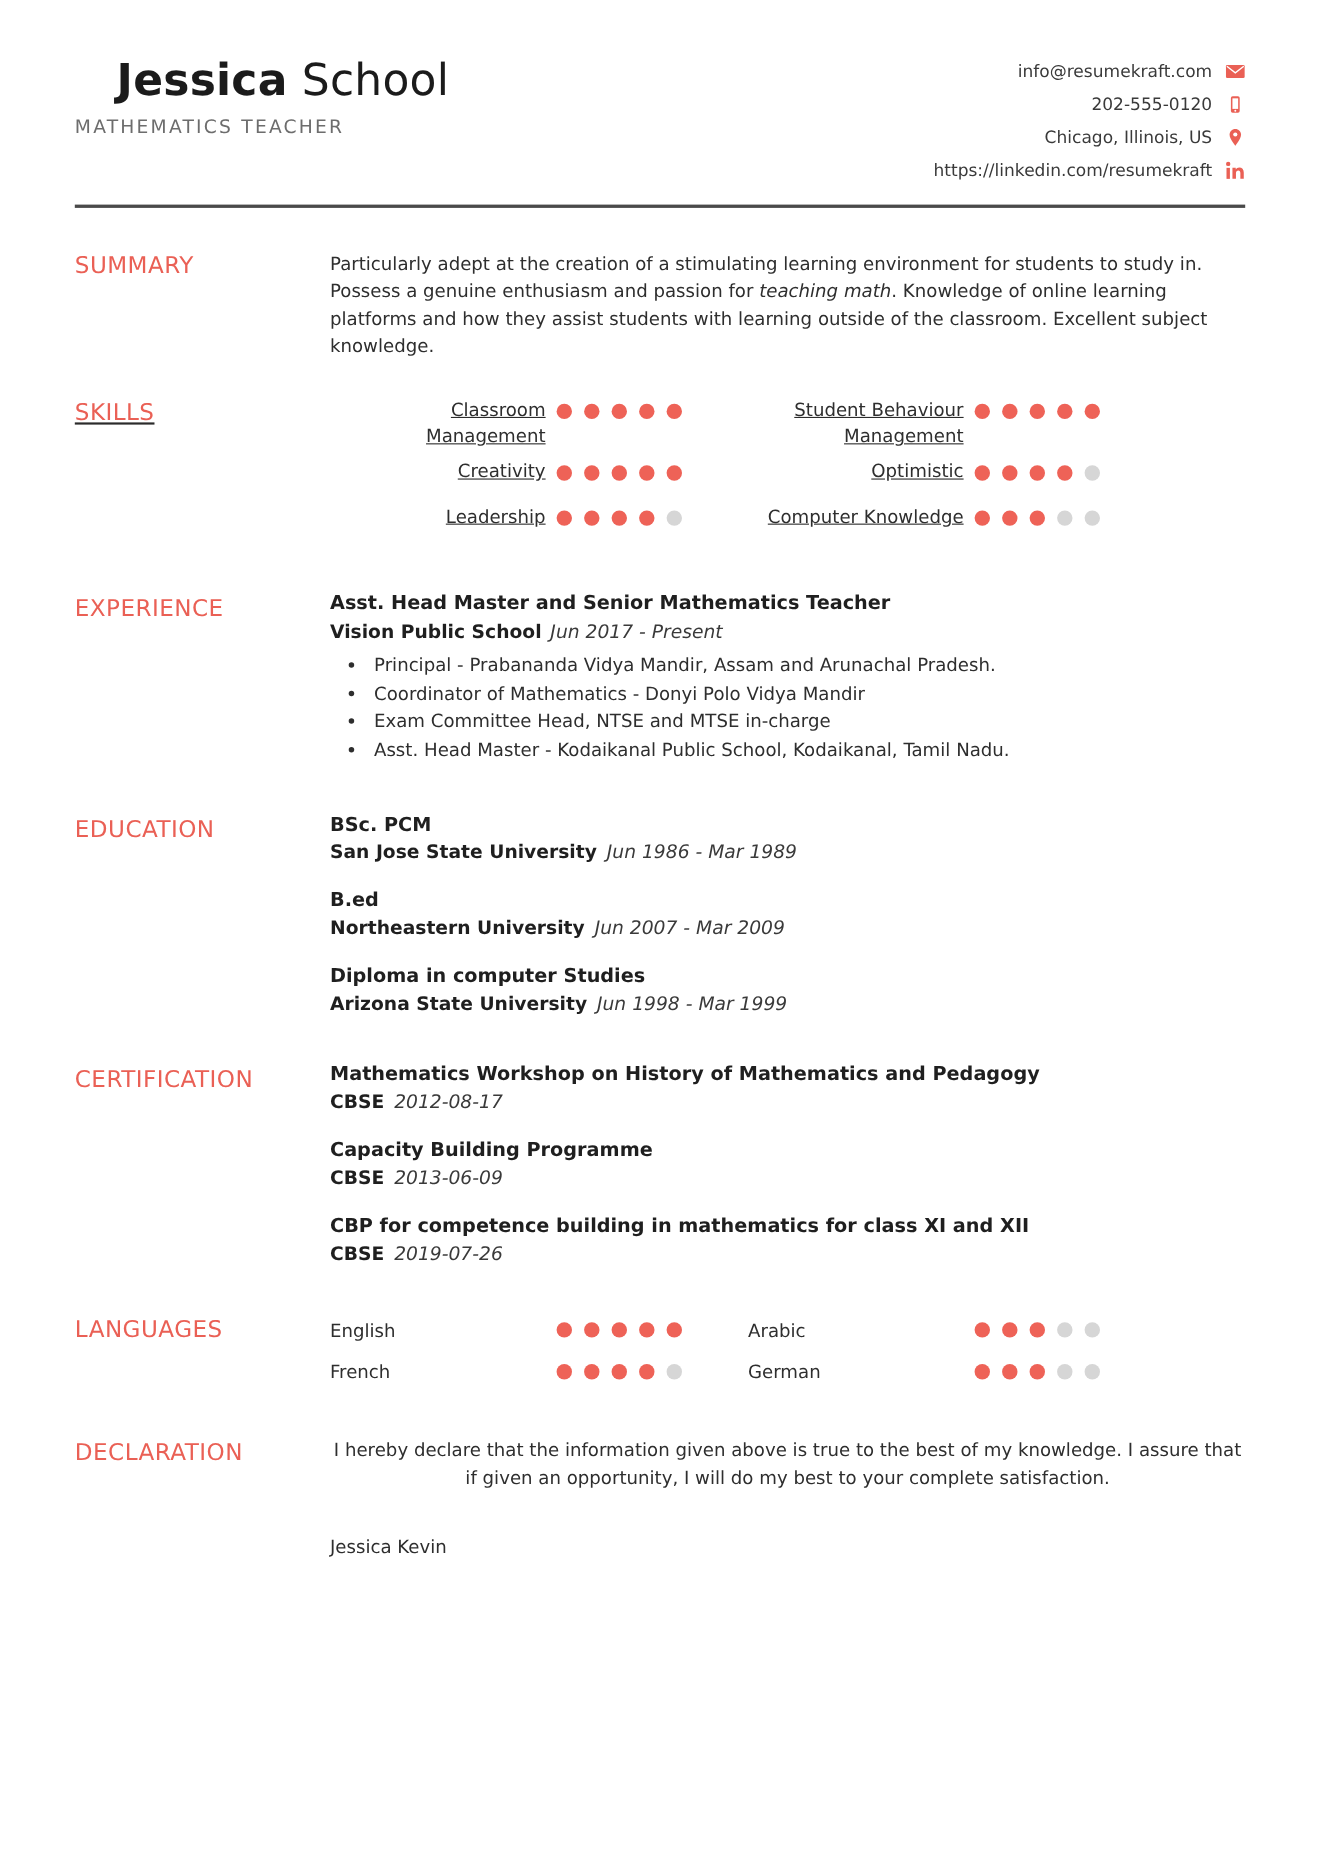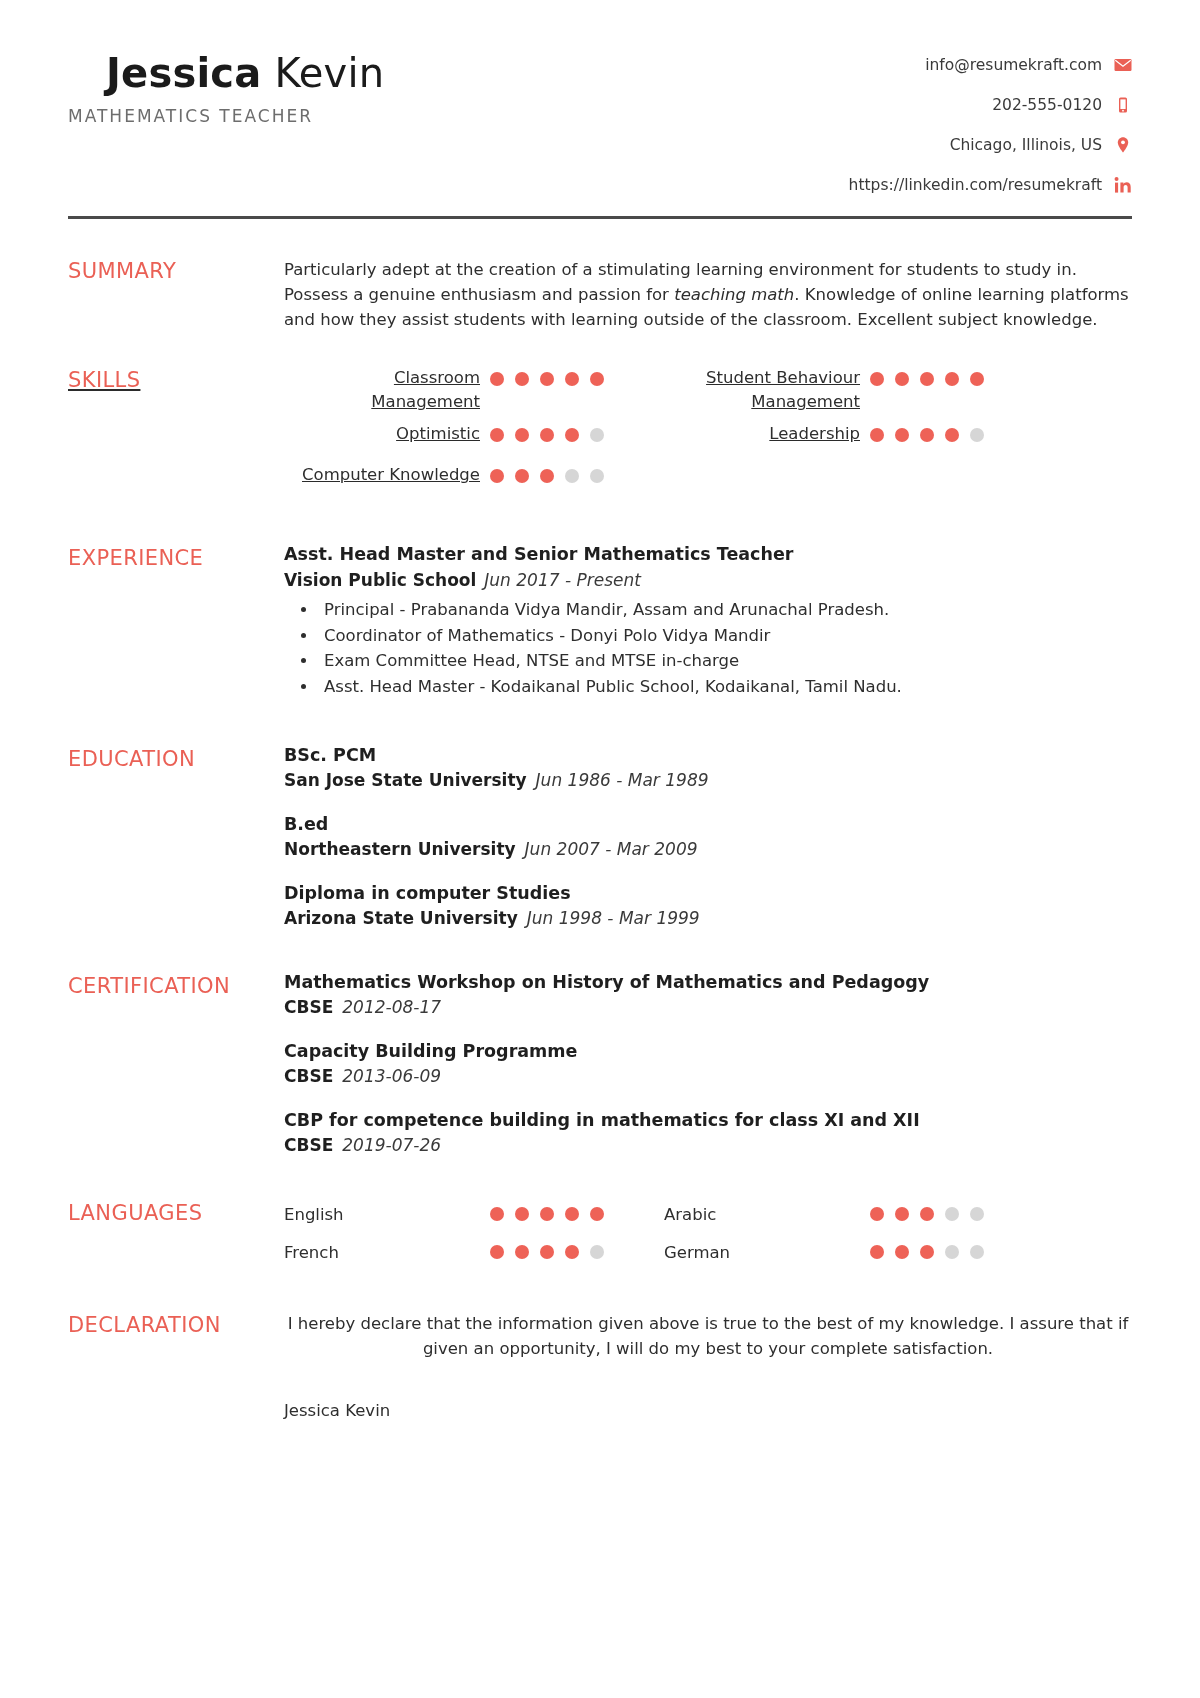--- a/index.html
+++ b/index.html
@@ -39,21 +39,21 @@
     margin-top: 12px;
     font-size: 17px;
     letter-spacing: 2.0px;
     color: #6d6d6d;
     font-weight: 400;
   }
   .contact {
     display: flex;
     flex-direction: column;
     align-items: flex-end;
-    gap: 22px;
+    gap: 12px;
     padding-top: 8px;
   }
   .contact-row {
     display: flex;
     align-items: center;
     justify-content: flex-end;
     gap: 12px;
     font-size: 15.5px;
     color: #3a3a3a;
   }
@@ -79,21 +79,21 @@
   }
   .sec-title {
     width: 216px;
     flex: 0 0 216px;
     color: #ea6055;
     font-size: 21px;
     letter-spacing: 0.4px;
     font-weight: 400;
     padding-top: 2px;
   }
-  .sec-body { flex: 1; }
+  .sec-body { flex: 1; margin-left: 16px; }
 
   .s-summary { margin-top: 38px; }
   .summary-text {
     font-size: 16.5px;
     line-height: 1.52;
     color: #2e2e2e;
   }
   .summary-text em { font-style: italic; }
 
   
@@ -220,21 +220,21 @@
 </style>
 </head>
 <body>
 
 <div class="page">
 
   <div class="header">
     <div class="name-block">
       <div class="name">
         <span class="first">Jessica</span>
-        <span class="last">Kevin</span>
+        <span class="last">School</span>
       </div>
       <div class="job-title">MATHEMATICS TEACHER</div>
     </div>
 
     <div class="contact">
       <div class="contact-row">
         <span class="txt">info@resumekraft.com</span>
         <span class="ci">
           <svg width="18" height="18" viewBox="0 0 18 18">
               <rect x="0.5" y="3" width="17" height="12" rx="1.2" fill="#EA6055"></rect>
@@ -303,20 +303,30 @@
           <div class="skill-name">Student Behaviour Management</div>
           <div class="dots">
             <span class="dot on"></span>
             <span class="dot on"></span>
             <span class="dot on"></span>
             <span class="dot on"></span>
             <span class="dot on"></span>
           </div>
         </div>
 
+        <div class="skill">
+          <div class="skill-name">Creativity</div>
+          <div class="dots">
+            <span class="dot on"></span>
+            <span class="dot on"></span>
+            <span class="dot on"></span>
+            <span class="dot on"></span>
+            <span class="dot on"></span>
+          </div>
+        </div>
 
         <div class="skill">
           <div class="skill-name">Optimistic</div>
           <div class="dots">
             <span class="dot on"></span>
             <span class="dot on"></span>
             <span class="dot on"></span>
             <span class="dot on"></span>
             <span class="dot"></span>
           </div>

